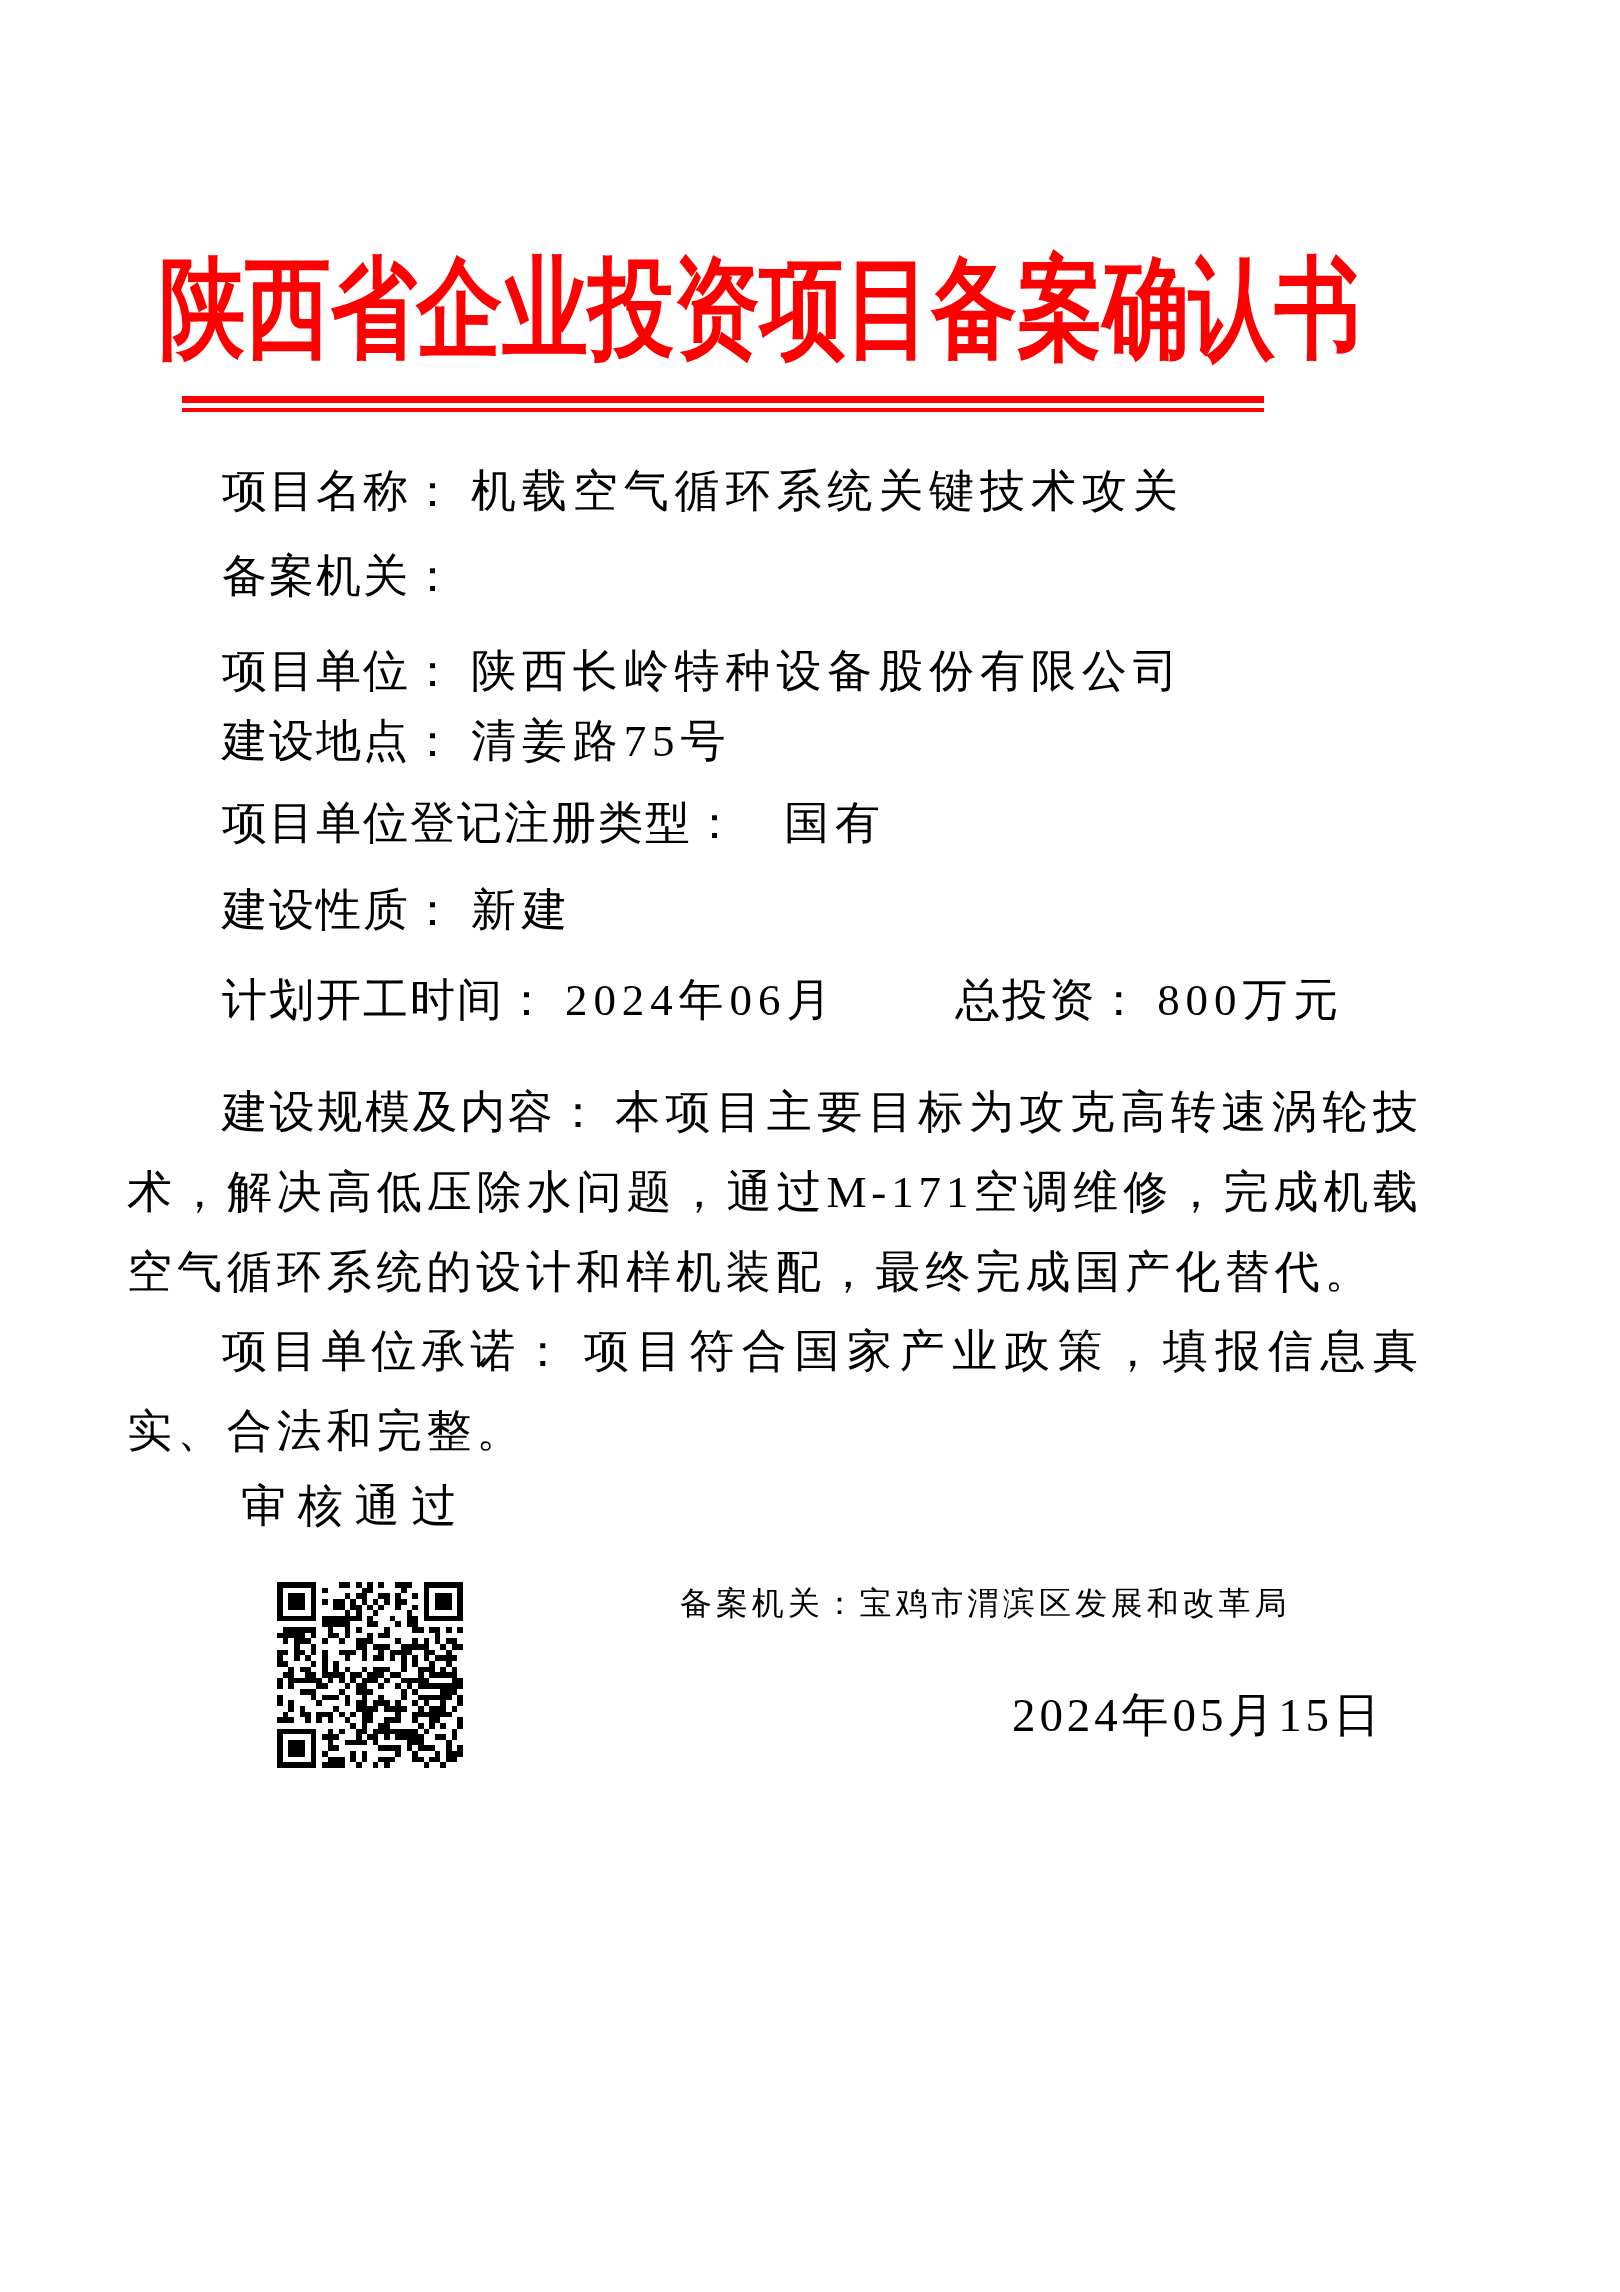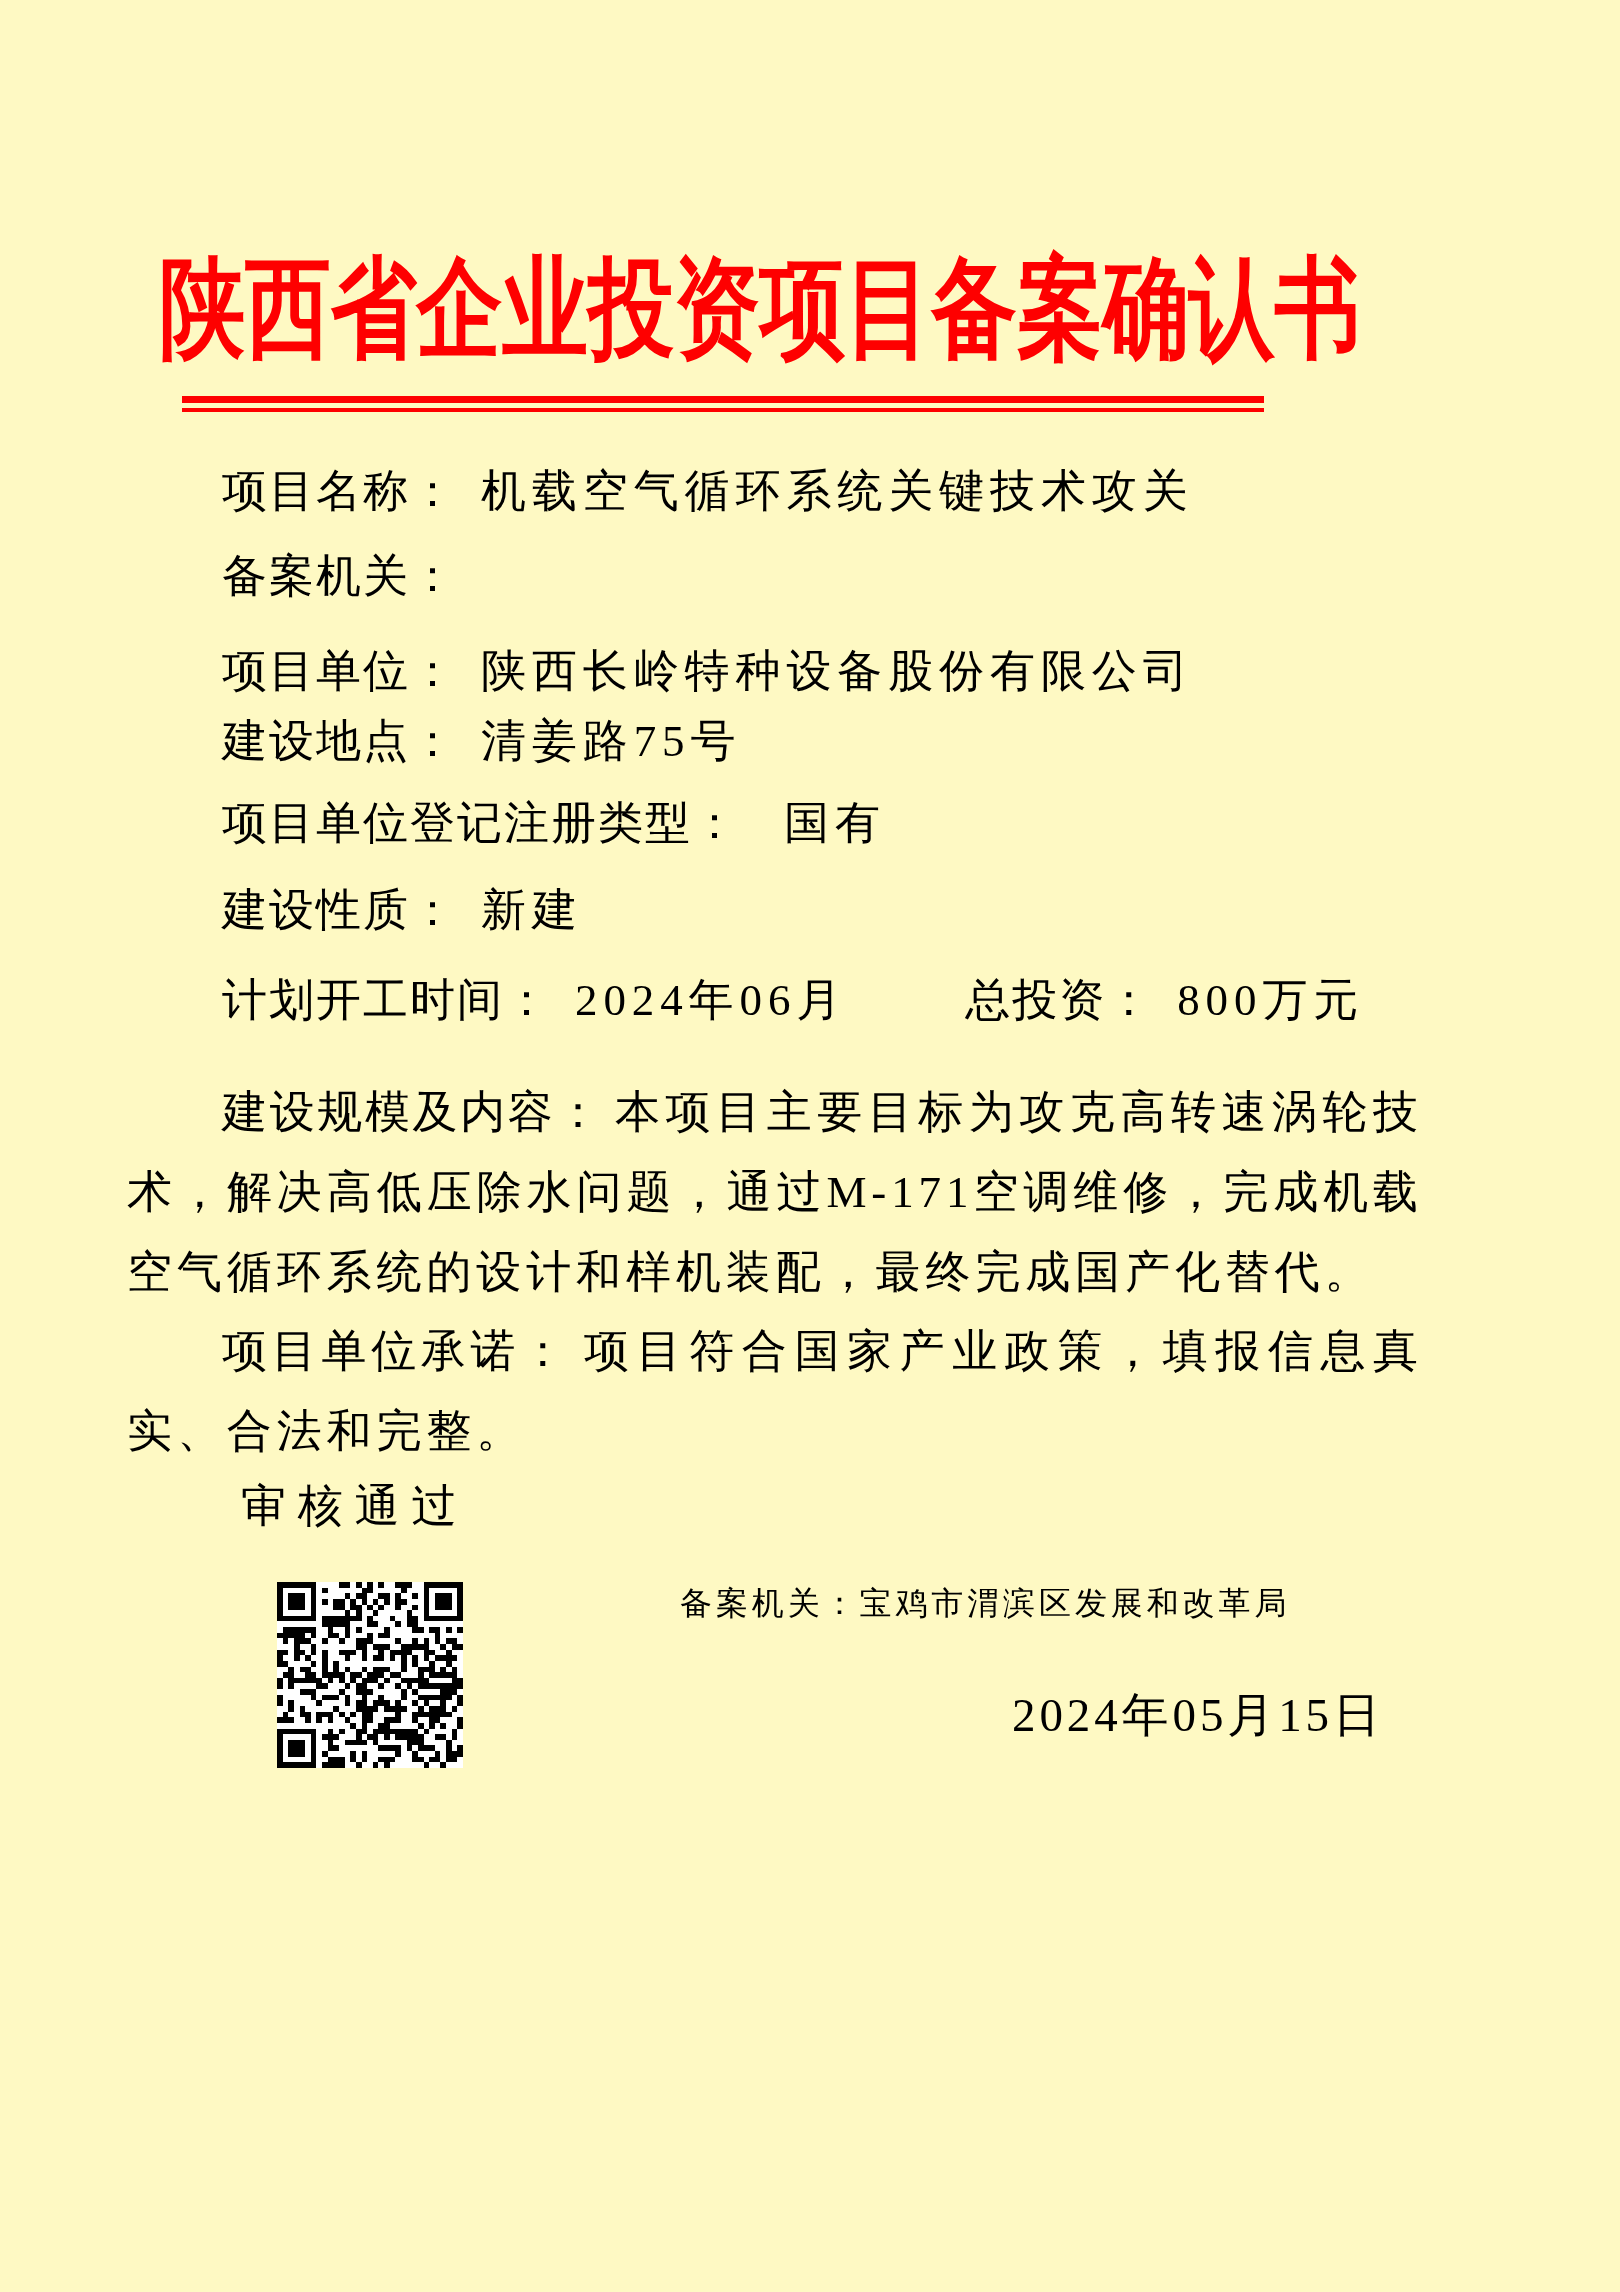--- a/index.html
+++ b/index.html
@@ -1,18 +1,18 @@
 <!DOCTYPE html>
 <html><head>
 <meta charset="utf-8">
 <style>
   html,body { margin:0; padding:0; background:#e8e8e8; }
   .page {
     position:relative; width:1620px; height:2293px; margin:0 auto;
-    background:#fef9c3; overflow:hidden; color:#000;
+    background:#ffffff; overflow:hidden; color:#000;
     font-family:"Liberation Serif", serif;
   }
   
   .doc-title {
     position:absolute; top:238px; left:0; width:1447px; height:143px;
     text-align:center; white-space:nowrap;
     font-family:"Liberation Serif", serif; font-weight:bold;
     font-size:110px; line-height:143px;
     transform:scaleX(0.78); transform-origin:50% 50%;
   }
@@ -23,21 +23,21 @@
   .frow {
     position:absolute; left:127px; width:1304px; box-sizing:border-box;
     padding-left:95px; font-size:45px; white-space:nowrap;
     display:flex; align-items:baseline;
   }
   .flabel {
     font-family:"Liberation Sans", sans-serif; font-weight:normal;
     letter-spacing:2px;
   }
   .fvalue {
-    font-family:"Liberation Serif", serif; letter-spacing:5.9px; margin-left:24px;
+    font-family:"Liberation Serif", serif; letter-spacing:5.9px; margin-left:14px;
   }
   .gap-l { margin-left:45px; }
   .group2 { margin-left:118px; display:flex; align-items:baseline; }
   
   .para {
     position:absolute; left:127px; width:1296px;
     font-size:45px; line-height:80px; text-align:justify;
     text-indent:95px; font-family:"Liberation Serif", serif;
   }
   .para .pvalue { letter-spacing:4.9px; }

